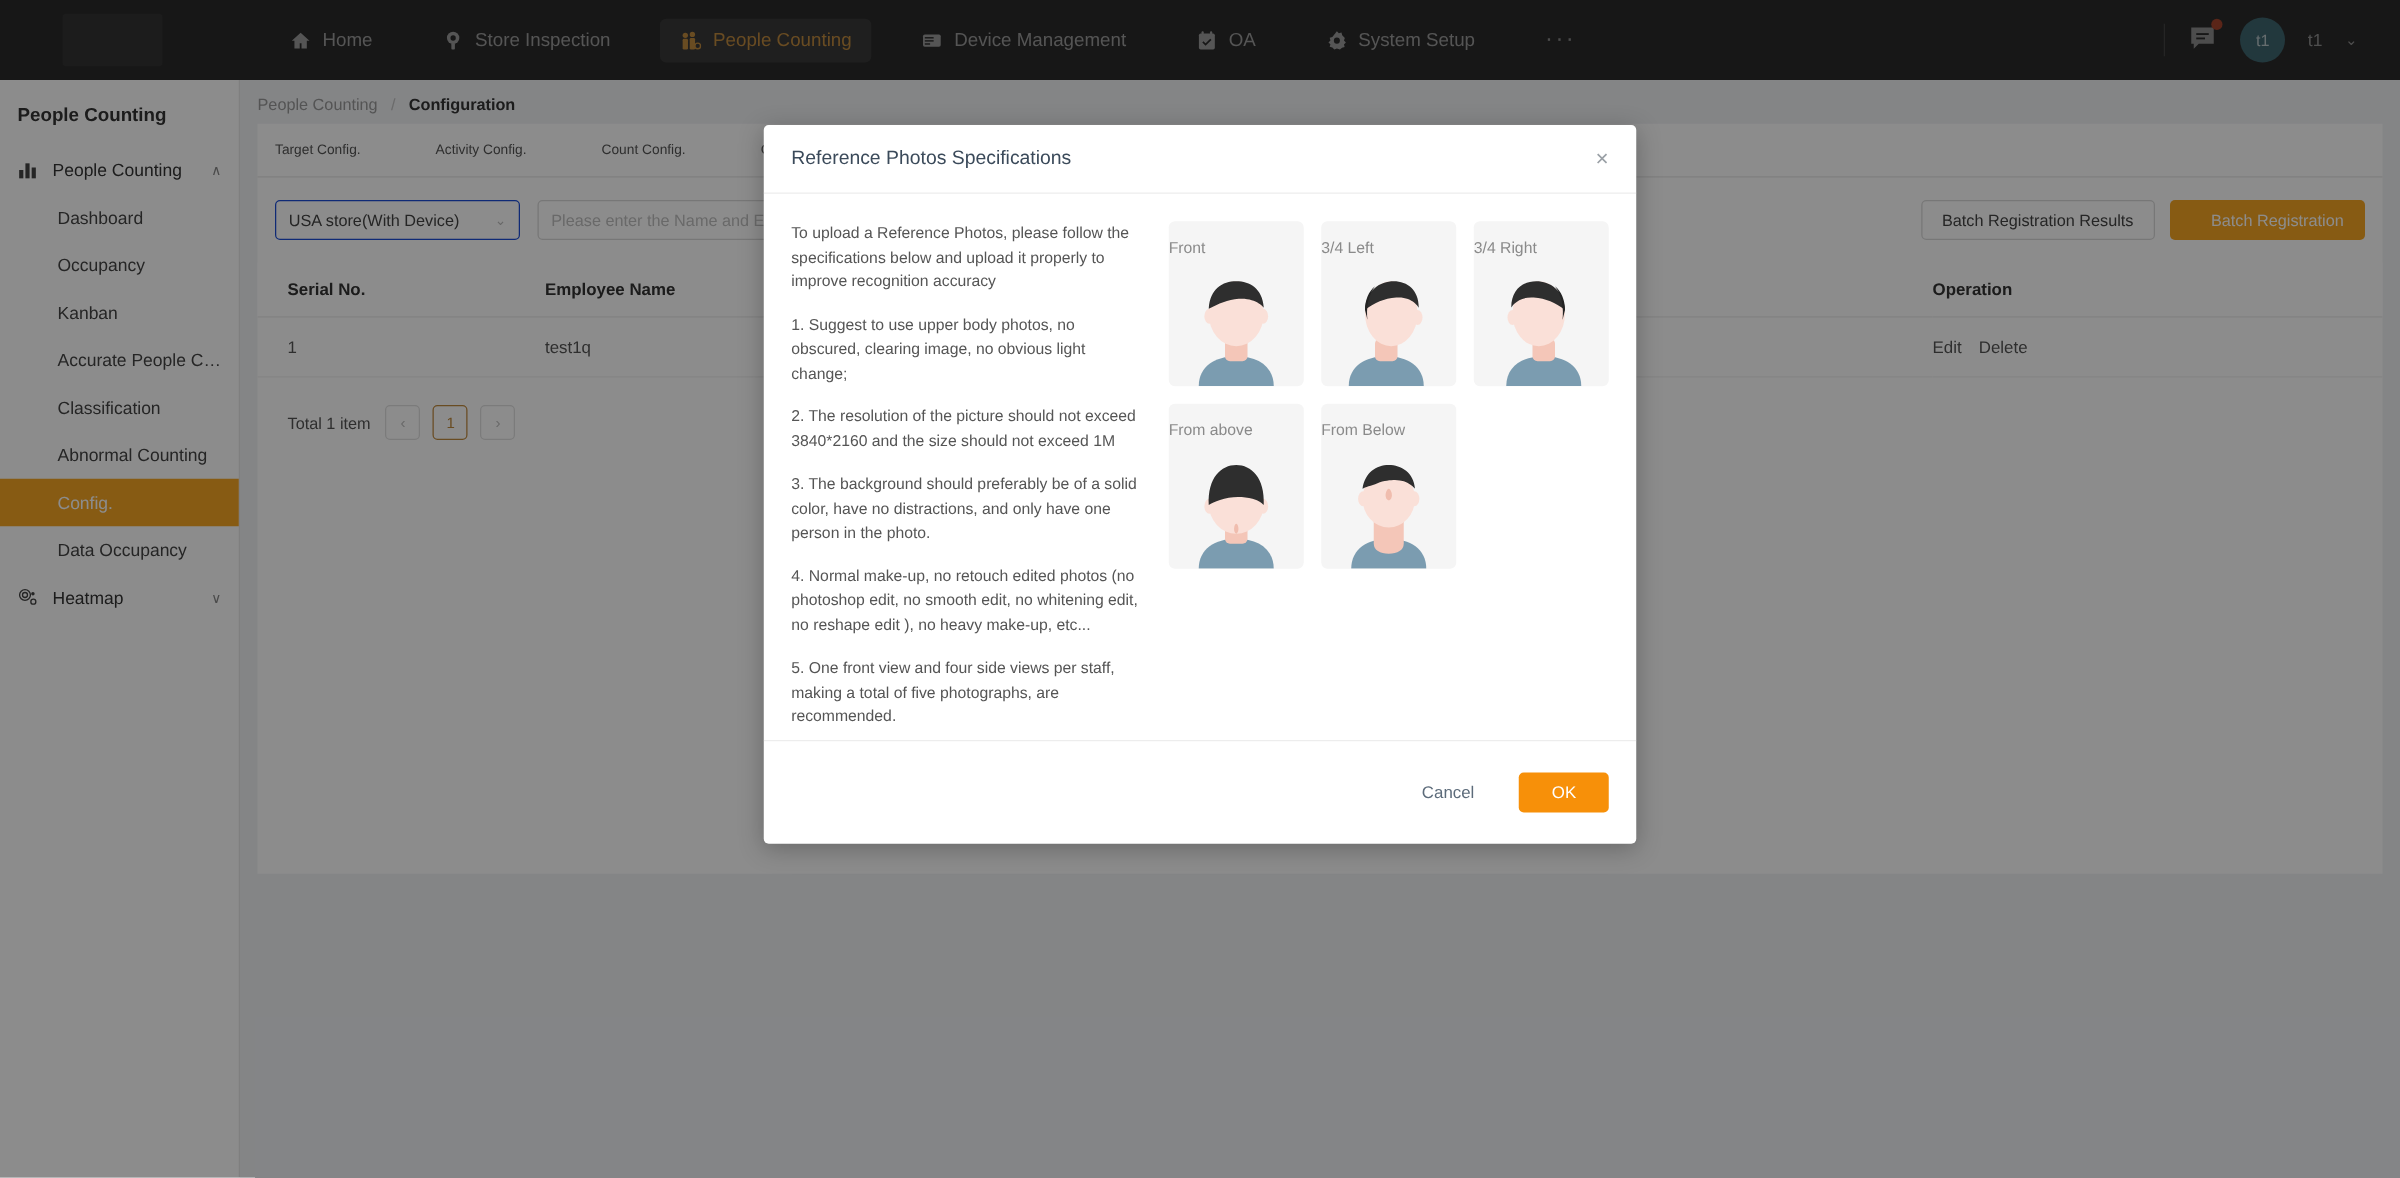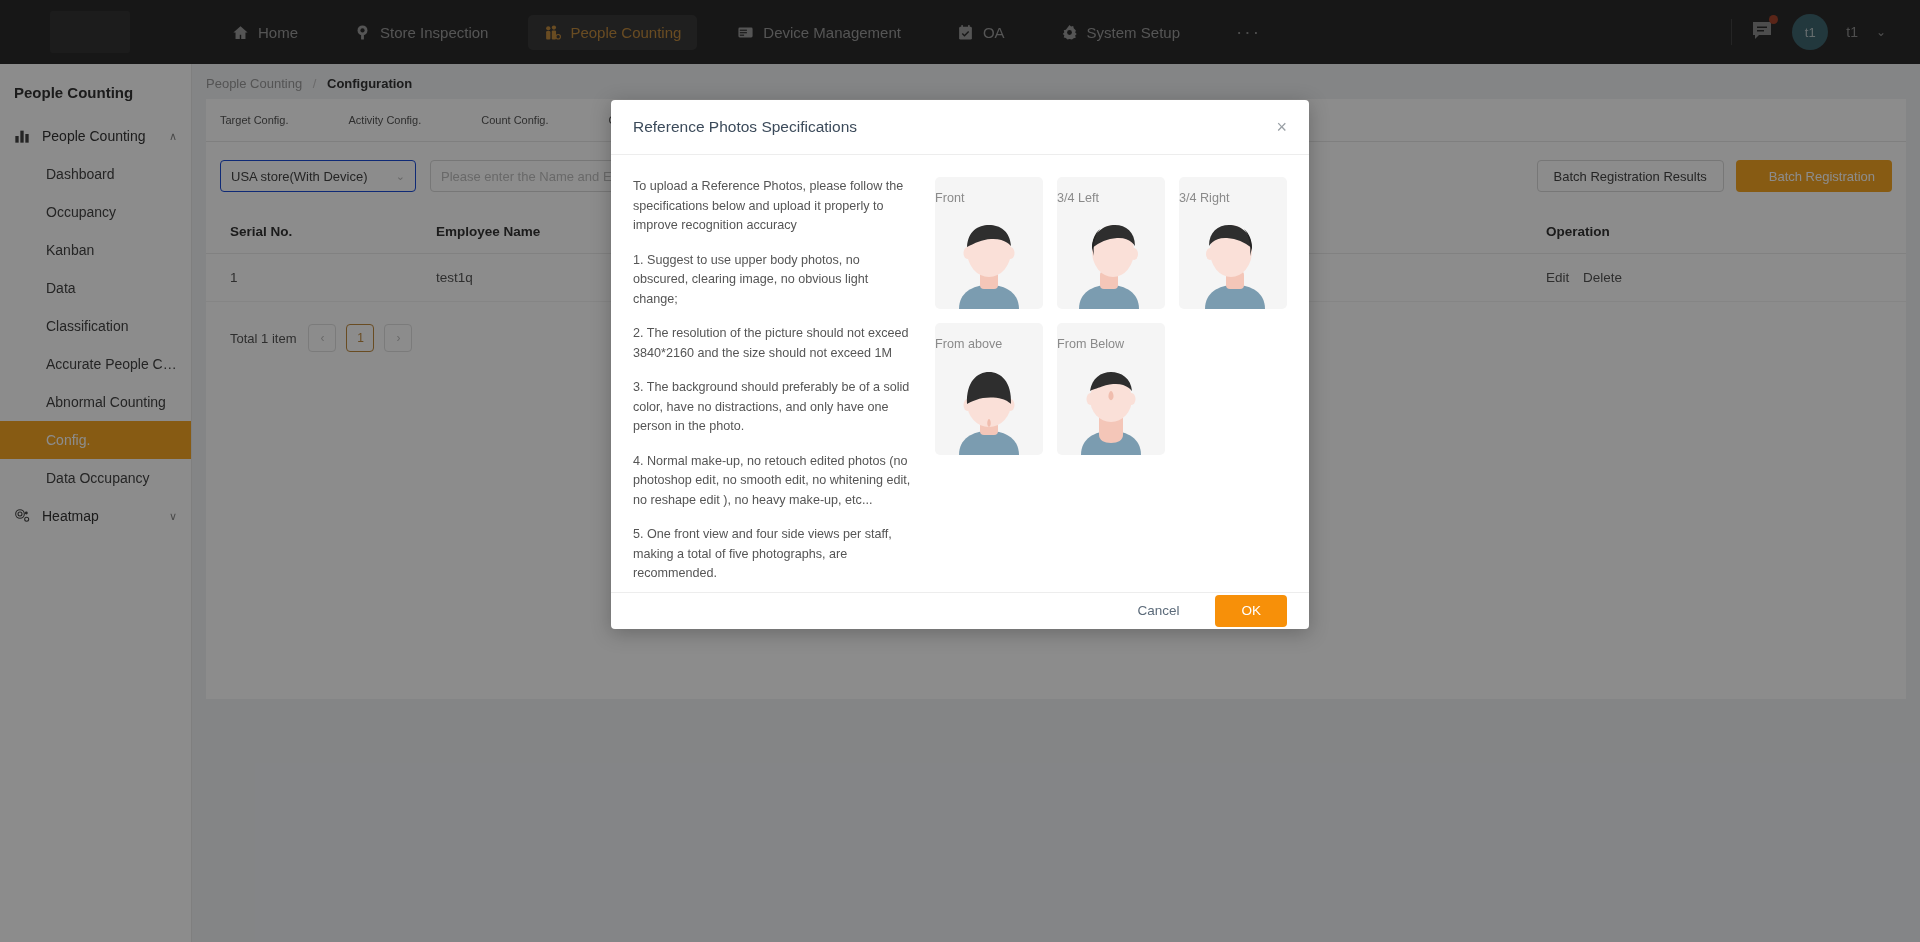--- a/index.html
+++ b/index.html
@@ -138,21 +138,21 @@
     width: 108px; height: 132px; background: #f5f5f5; border-radius: 5px;
     position: relative; overflow: hidden;
   }
   .photo-label {
     position: absolute; top: 14px; left: 0; right: 0; text-align: left;
     font-size: 12.6px; color: #8a8a8a;
   }
   .photo-art { position: absolute; bottom: 0; left: 0; right: 0; height: 96px; }
   .photo-art svg { width: 100%; height: 100%; display: block; }
   .modal-footer {
-    padding: 2px 22px; border-top: 1px solid #ededed;
+    padding: 25px 22px; border-top: 1px solid #ededed;
     display: flex; justify-content: flex-end; align-items: center; gap: 16px;
   }
   .mbtn { height: 32px; padding: 0 20px; border-radius: 4px; font-size: 13.5px;
           display: inline-flex; align-items: center; justify-content: center; cursor: pointer; border: none; }
   .mbtn-cancel { background: transparent; color: #5c6b7a; }
   .mbtn-ok { background: #f79009; color: #fff; padding: 0 26px; }
 </style>
 </head>
 <body>
 
@@ -261,23 +261,22 @@
             <rect x="17" y="9" width="5" height="13"></rect>
           </svg>
       </span>
       <span>People Counting</span>
       <span class="grp-caret">∧</span>
     </div>
 
     <div class="side-item">Dashboard</div>
     <div class="side-item">Occupancy</div>
     <div class="side-item">Kanban</div>
-    <div class="side-item">Data</div>
+    <div class="side-item">Accurate People C…</div>
     <div class="side-item">Classification</div>
-    <div class="side-item">Accurate People C…</div>
     <div class="side-item">Abnormal Counting</div>
     <div class="side-item active">Config.</div>
     <div class="side-item">Data Occupancy</div>
 
     <div class="side-group">
       <span class="side-icon">
         <svg viewBox="0 0 24 24" fill="none" stroke="#444" stroke-width="1.6">
             <circle cx="9" cy="9" r="6.5"></circle>
             <circle cx="9" cy="9" r="3"></circle>
             <circle cx="19" cy="17" r="3"></circle>

